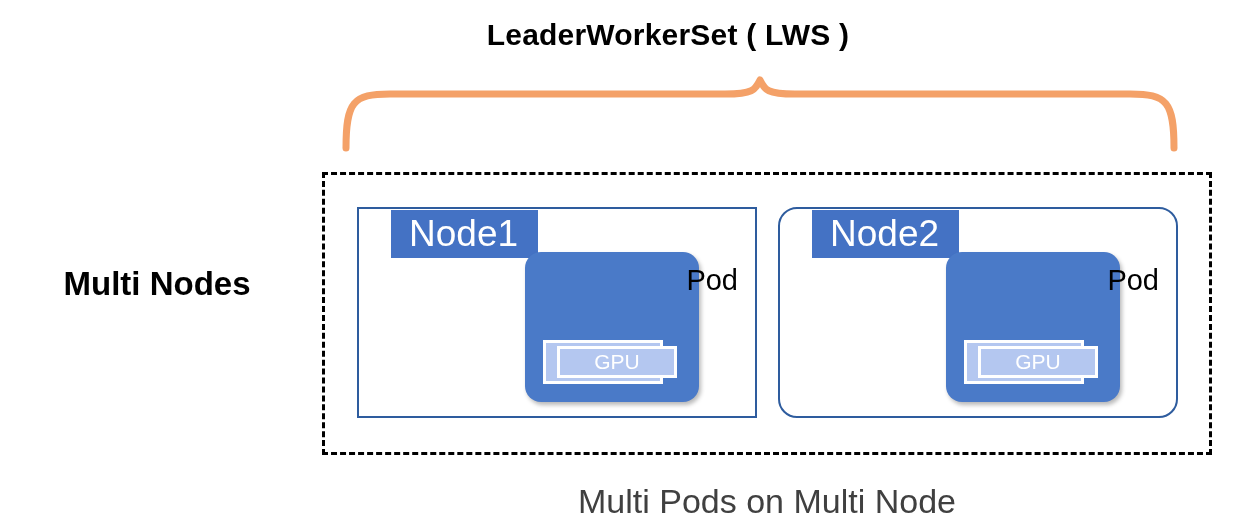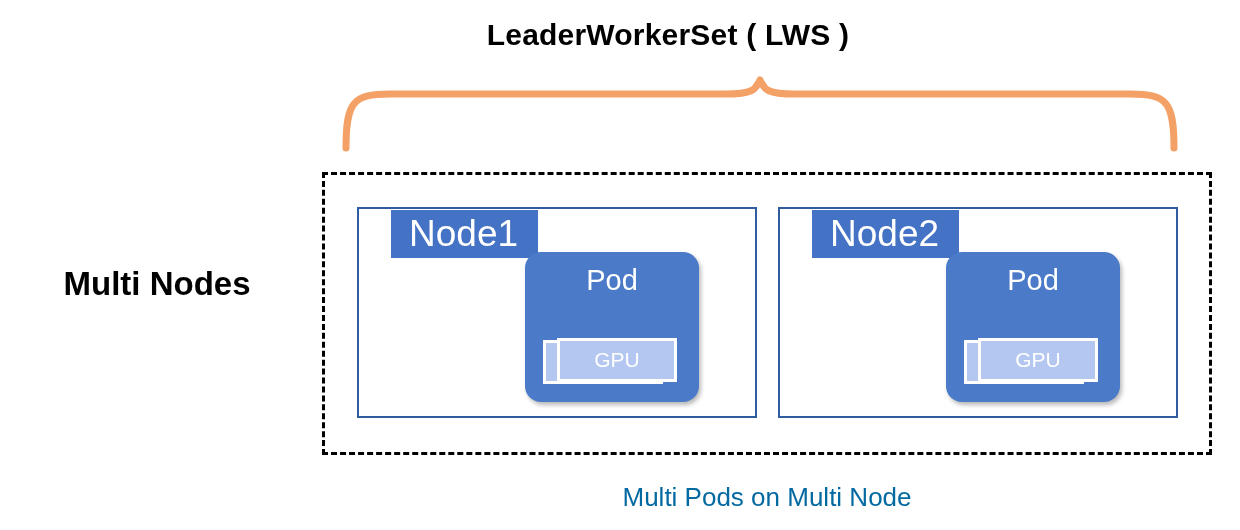--- a/index.html
+++ b/index.html
@@ -80,21 +80,21 @@
   .node-box {
     position: absolute;
     box-sizing: border-box;
     background: #ffffff;
     border: 2px solid #2E5C9E;
     top: 207px;
     height: 211px;
     width: 400px;
   }
   .node-box.node-1 { left: 357px; }
-  .node-box.node-2 { left: 778px; }
+  .node-box.node-2 { left: 778px; border-radius: 19px; }
 
   .node-tab {
     position: absolute;
     left: 0px;
     top: 1px;
     width: 147px;
     height: 48px;
     background: #4472C4;
     color: #ffffff;
     font-size: 37px;
@@ -115,24 +115,25 @@
     background: #4A7AC8;
     border-radius: 16px;
     box-shadow: 2px 3px 4px rgba(0, 0, 0, 0.28);
     box-sizing: border-box;
   }
   .pod-label {
     position: absolute;
     left: 0;
     top: 12px;
     width: 100%;
-    text-align: center;
+    text-align: right;
     font-size: 29px;
-    color: #ffffff;
-    white-space: nowrap;
+    color: #000000;
+    white-space: nowrap;
+    padding-left: 39px;
   }
 
   
   .gpu-stack {
     position: absolute;
     left: 18px;
     top: 78px;
     width: 140px;
     height: 58px;
   }
@@ -143,23 +144,23 @@
     border: 3px solid #ffffff;
   }
   .gpu-card.back {
     left: 0px;
     top: 10px;
     width: 120px;
     height: 44px;
   }
   .gpu-card.front {
     left: 14px;
-    top: 8px;
+    top: 16px;
     width: 120px;
-    height: 44px;
+    height: 32px;
   }
   .gpu-label {
     position: absolute;
     left: 0;
     top: 0;
     width: 100%;
     height: 100%;
     display: flex;
     align-items: center;
     justify-content: center;
@@ -168,22 +169,22 @@
     white-space: nowrap;
   }
 
   
   .caption {
     position: absolute;
     left: 322px;
     top: 482px;
     width: 890px;
     text-align: center;
-    font-size: 26px;
-    color: #0369a1;
+    font-size: 34px;
+    color: #404040;
     white-space: nowrap;
   }
 </style>
 </head>
 <body>
 
 <div id="canvas">
 
   <div class="lws-title">LeaderWorkerSet ( LWS )</div>
 

